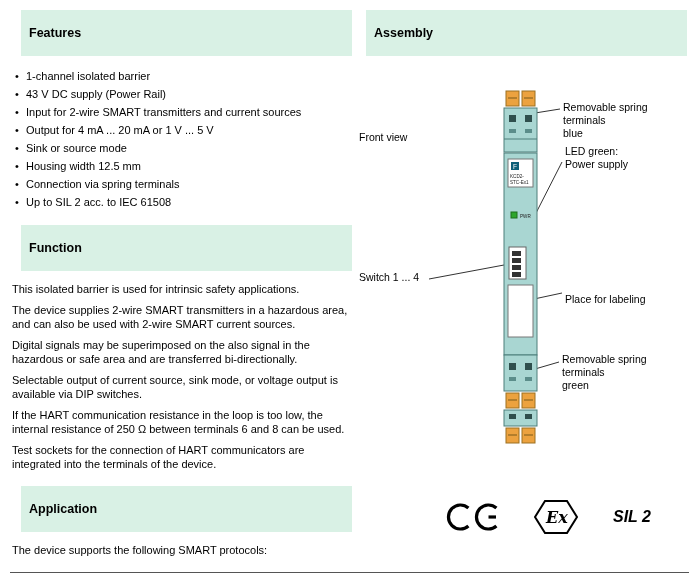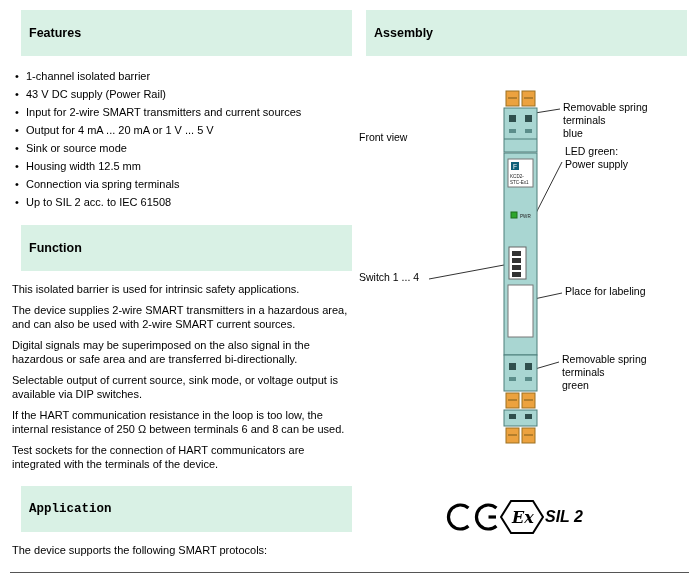--- a/index.html
+++ b/index.html
@@ -8,45 +8,45 @@
     font-family:"Liberation Sans", sans-serif; color:#000; overflow:hidden;
   }
   .col { position:absolute; top:10px; }
   .col.left  { left:12px;  width:340px; }
   .col.right { left:357px; width:330px; }
 
   .section-heading {
     background:#d9f1e5; font-weight:bold; font-size:12.5px;
     padding:16px 8px; height:14px; line-height:14px; margin:0 0 11px 9px;
   }
-  .mt { margin-top:14px;font-family:Liberation Mono, monospace; }
+  .mt { margin-top:14px; }
 
   ul.bullets { margin:0 0 14px 0; padding:0; list-style:none; font-size:11px; }
   ul.bullets li { position:relative; padding-left:14px; line-height:18px; }
   ul.bullets li::before { content:"•"; position:absolute; left:3px; }
 
   .paras p { margin:0 0 6px 0; font-size:11px; line-height:14.5px; }
   .intro { margin:2px 0 16px 0; font-size:11px; line-height:15px; }
 
   .drawing { position:relative; width:330px; height:412px; }
   .drawing svg.scene { position:absolute; left:0; top:0; }
   .front-view { position:absolute; left:2px; top:28px; font-size:10.5px; font-weight:normal;margin-top:36px; }
   .callout {
     position:absolute; font-size:10.5px; line-height:13px;
     white-space:pre-line; color:#000;
   }
   .c-blue   { left:206px; top:34px;  width:126px; }
   .c-led    { left:208px; top:78px;  width:120px; }
   .c-switch { left:2px;   top:204px; width:90px;  }
-  .c-label  { left:208px; top:218px; width:120px; }
+  .c-label  { left:208px; top:226px; width:120px; }
   .c-green  { left:205px; top:286px; width:126px; }
 
   .certs {
     margin-top:16px; display:flex; align-items:center;
-    padding-left:86px; height:44px;
+    padding-left:86px; gap:34px; height:44px;
   }
   .sil { font-size:16px; font-weight:bold; font-style:italic; }
 
   .page-divider {
     position:absolute; left:10px; right:8px; bottom:3px;
     border-top:1.5px solid #555;
   }
 </style>
 </head>
 <body>
@@ -71,21 +71,21 @@
 
     <div class="section-heading">
       <span>Function</span>
     </div>
     <div class="paras">
       <p>This isolated barrier is used for intrinsic safety applications.</p>
       <p>The device supplies 2-wire SMART transmitters in a hazardous area, and can also be used with 2-wire SMART current sources.</p>
       <p>Digital signals may be superimposed on the also signal in the hazardous or safe area and are transferred bi-directionally.</p>
       <p>Selectable output of current source, sink mode, or voltage output is available via DIP switches.</p>
       <p>If the HART communication resistance in the loop is too low, the internal resistance of 250 Ω between terminals 6 and 8 can be used.</p>
-      <p>Test sockets for the connection of HART communicators are integrated with the terminals of the device.</p>
+      <p>Test sockets for the connection of HART communicators are integrated into the terminals of the device.</p>
     </div>
 
     <div class="section-heading mt">
       <span>Application</span>
     </div>
     <p class="intro">The device supports the following SMART protocols:</p>
     <ul class="bullets">
       <li>HART</li>
       <li>BRAIN</li>
     </ul>

